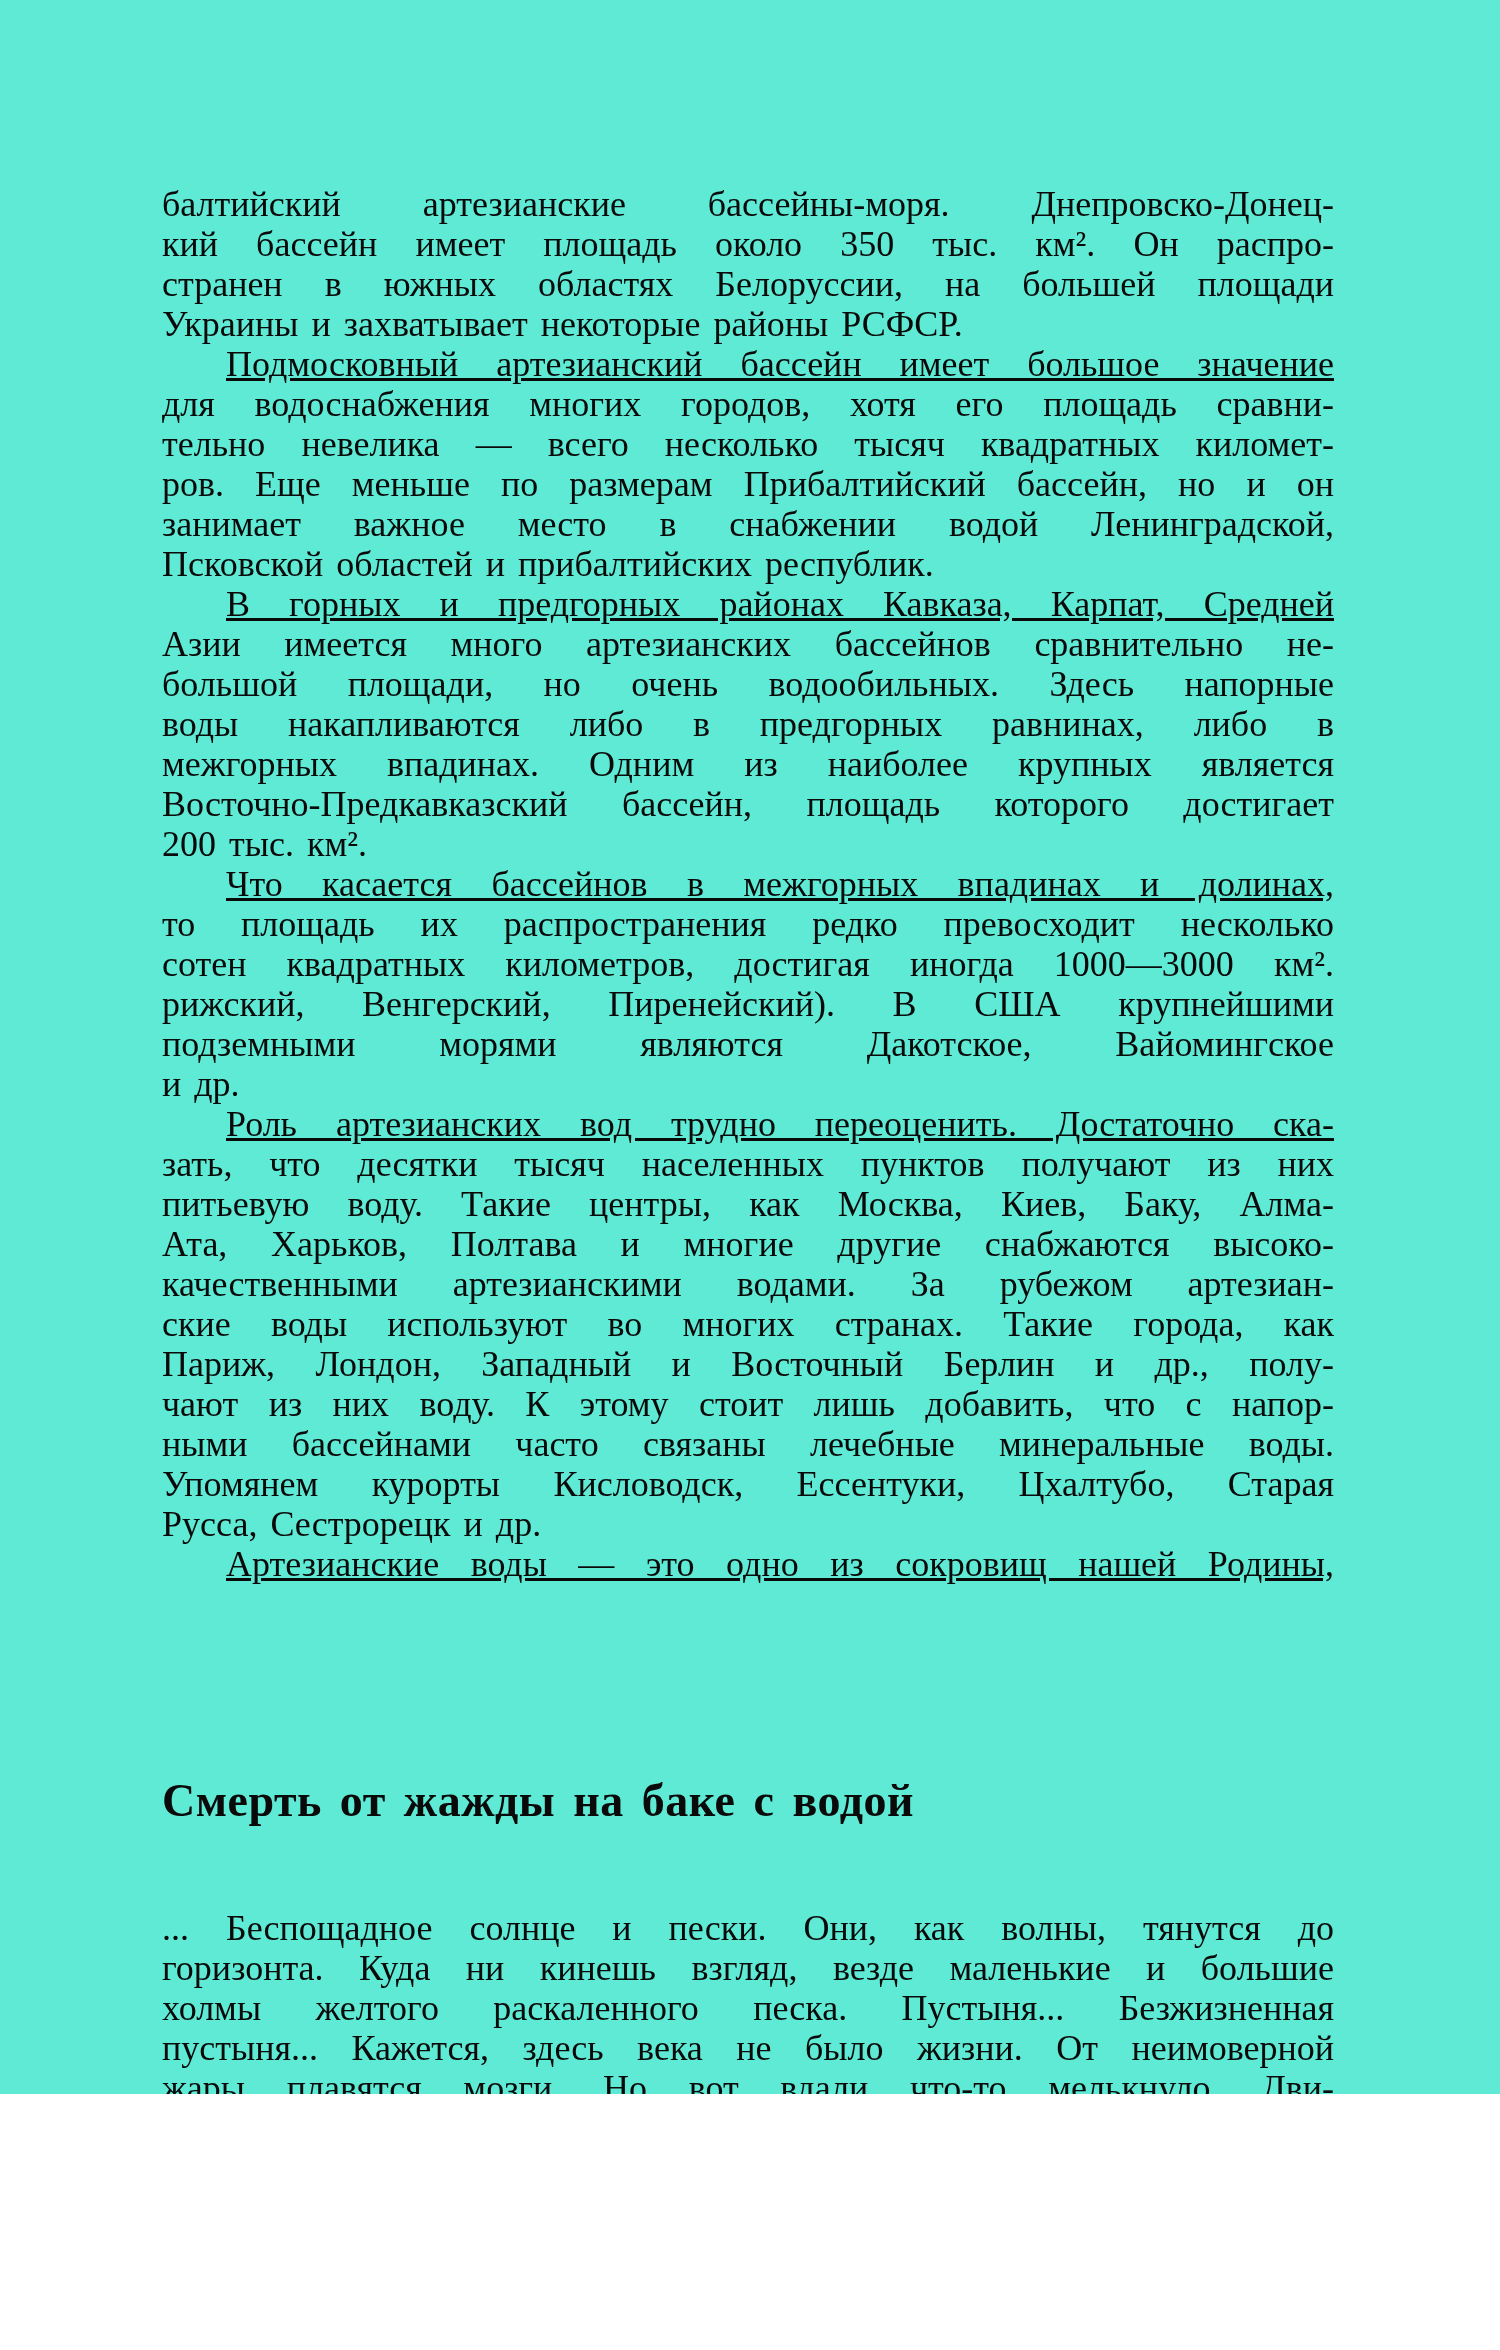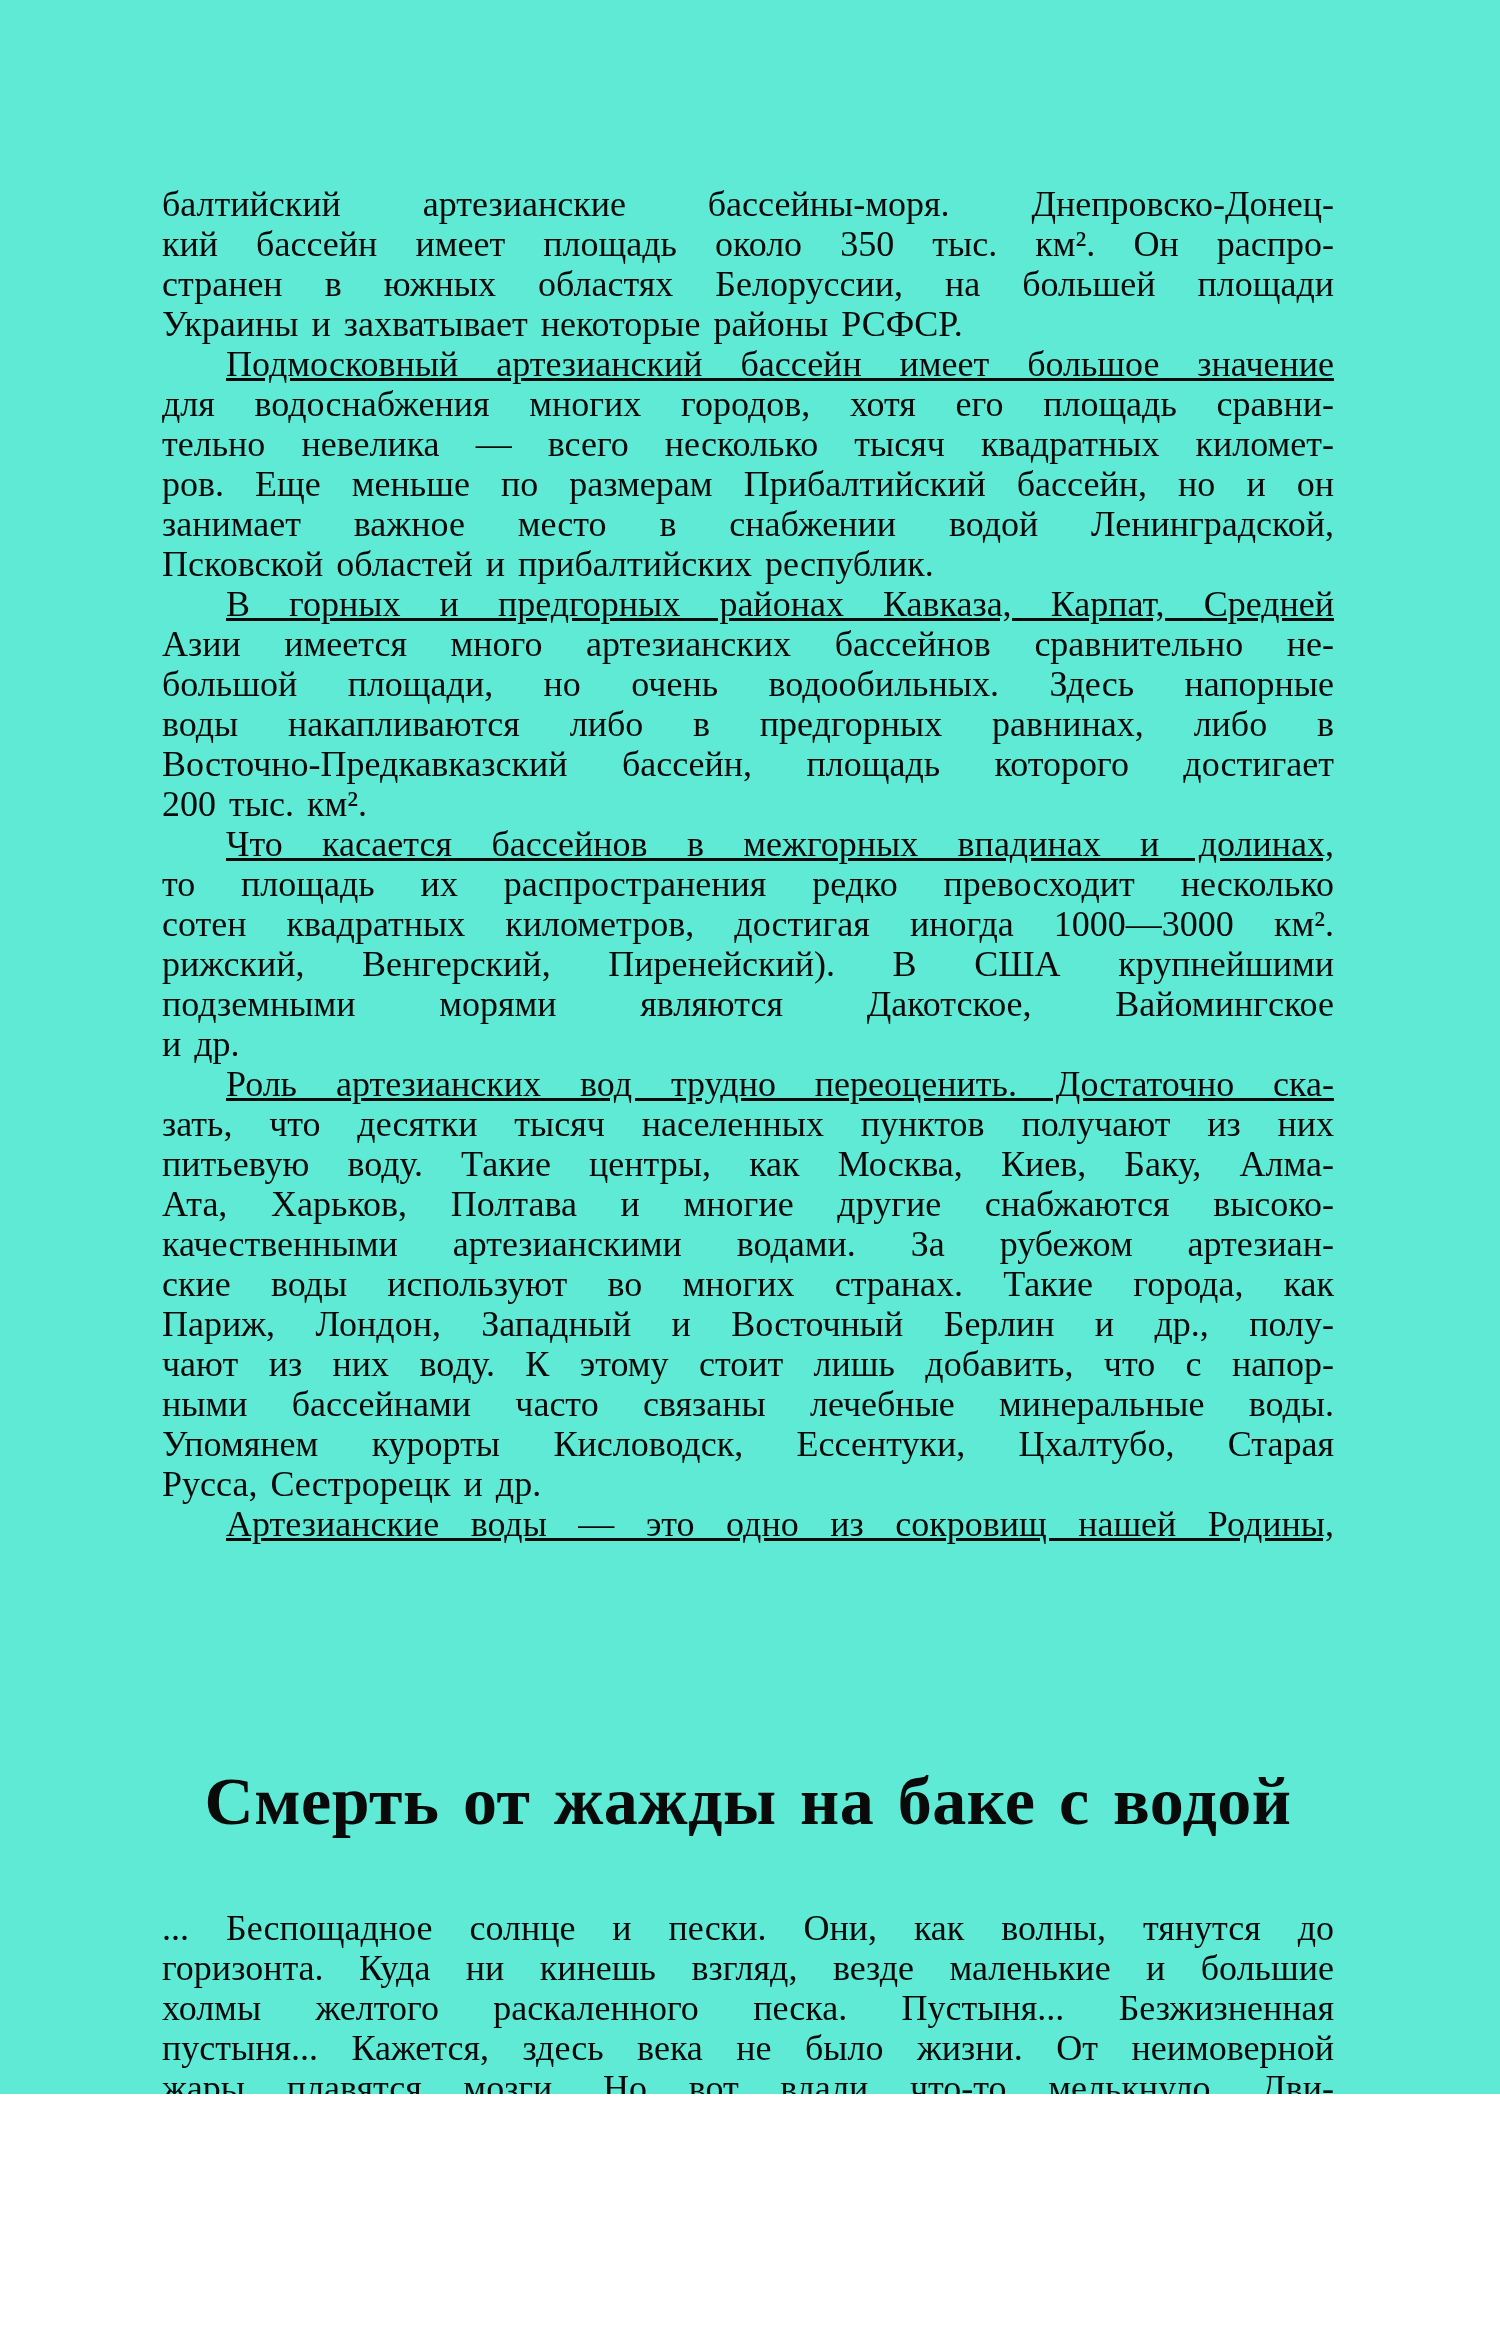--- a/index.html
+++ b/index.html
@@ -31,24 +31,24 @@
     height: 40px;
     overflow: visible;
   }
   .ln.end { text-align-last: left; }
   .ln.ind { text-indent: 64px; text-decoration: underline; }
   .heading {
     position: absolute;
     left: 162px;
     width: 1172px;
     top: 1775px;
-    font-size: 68px;
+    font-size: 46px;
     line-height: 52px;
     font-weight: 700;
-    text-align: center;
+    text-align: left;
     letter-spacing: 0.5px;
     word-spacing: 6px;
   }
   .pagenum {
     position: absolute;
     left: 104px;
     top: 2123px;
     font-size: 30px;
     line-height: 34px;
     font-family: Liberation Serif, serif;
@@ -69,20 +69,21 @@
     <div class="ln">для водоснабжения многих городов, хотя его площадь сравни-</div>
     <div class="ln">тельно невелика — всего несколько тысяч квадратных километ-</div>
     <div class="ln">ров. Еще меньше по размерам Прибалтийский бассейн, но и он</div>
     <div class="ln">занимает важное место в снабжении водой Ленинградской,</div>
     <div class="ln end">Псковской областей и прибалтийских республик.</div>
 
     <div class="ln ind">В горных и предгорных районах Кавказа, Карпат, Средней</div>
     <div class="ln">Азии имеется много артезианских бассейнов сравнительно не-</div>
     <div class="ln">большой площади, но очень водообильных. Здесь напорные</div>
     <div class="ln">воды накапливаются либо в предгорных равнинах, либо в</div>
+    <div class="ln">межгорных впадинах. Одним из наиболее крупных является</div>
     <div class="ln">Восточно-Предкавказский бассейн, площадь которого достигает</div>
     <div class="ln end">200 тыс. км².</div>
 
     <div class="ln ind">Что касается бассейнов в межгорных впадинах и долинах,</div>
     <div class="ln">то площадь их распространения редко превосходит несколько</div>
     <div class="ln">сотен квадратных километров, достигая иногда 1000—3000 км².</div>
 
     <div class="ln">рижский, Венгерский, Пиренейский). В США крупнейшими</div>
     <div class="ln">подземными морями являются Дакотское, Вайомингское</div>
     <div class="ln end">и др.</div>

